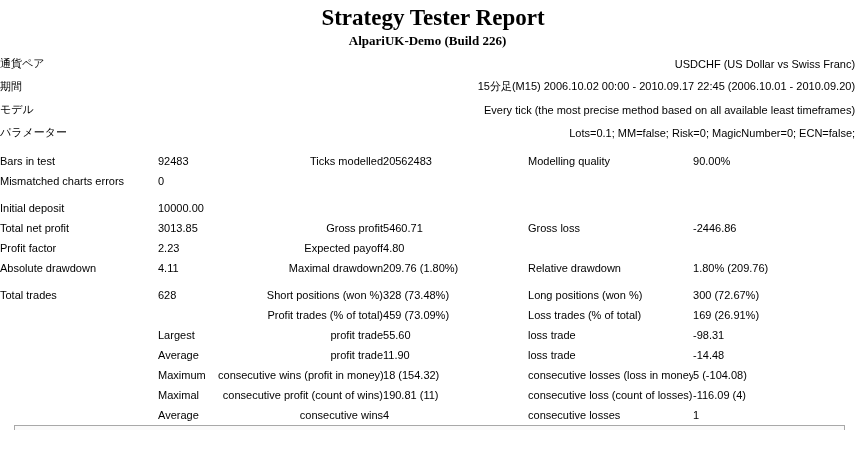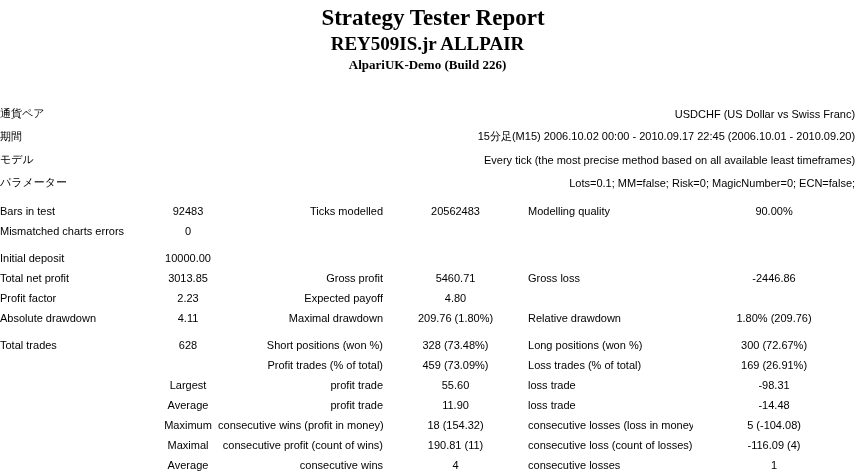--- a/index.html
+++ b/index.html
@@ -29,54 +29,53 @@
   }
   .report-header h3 {
     font-family: Liberation Serif, serif;
     font-weight: bold;
     font-size: 13px;
     line-height: 17px;
     margin: 0;
   }
   table.report {
     width: 855px;
-    margin-top: 29px;
+    margin-top: 3px;
     border-collapse: collapse;
     table-layout: fixed;
     font-size: 11px;
   }
   table.report td {
     padding: 4px 0;
     white-space: nowrap;
     overflow: hidden;
     vertical-align: middle;
   }
   td.c1 { padding-left: 14px; text-align: left; }
-  td.num { text-align: center; }
+  td.num { text-align: left; }
   td.lbl { padding-left: 8px; text-align: right; }
   td.lbl5 { padding-left: 10px; text-align: left; }
   td.setting-value { padding-left: 8px; text-align: right; }
   td.offset { padding-right: 28px; }
   tr.spacer td { padding: 0; height: 7px; }
   .chart-strip {
     margin-left: 14px;
     width: 829px;
     height: 4px;
     border-top: 1px solid #a8a8a8;
     border-left: 1px solid #a8a8a8;
     border-right: 1px solid #a8a8a8;
     background: #fafafa;
   }
 </style>
 </head>
 <body>
 
 <div class="report-header">
   <h1>Strategy Tester Report</h1>
-  <h2>REY509IS.jr ALLPAIR</h2>
   <h3>AlpariUK-Demo (Build 226)</h3>
 </div>
 
 <table class="report">
   <colgroup>
     <col style="width:158px">
       <col style="width:60px">
       <col style="width:165px">
     <col style="width:145px">
       <col style="width:165px">

